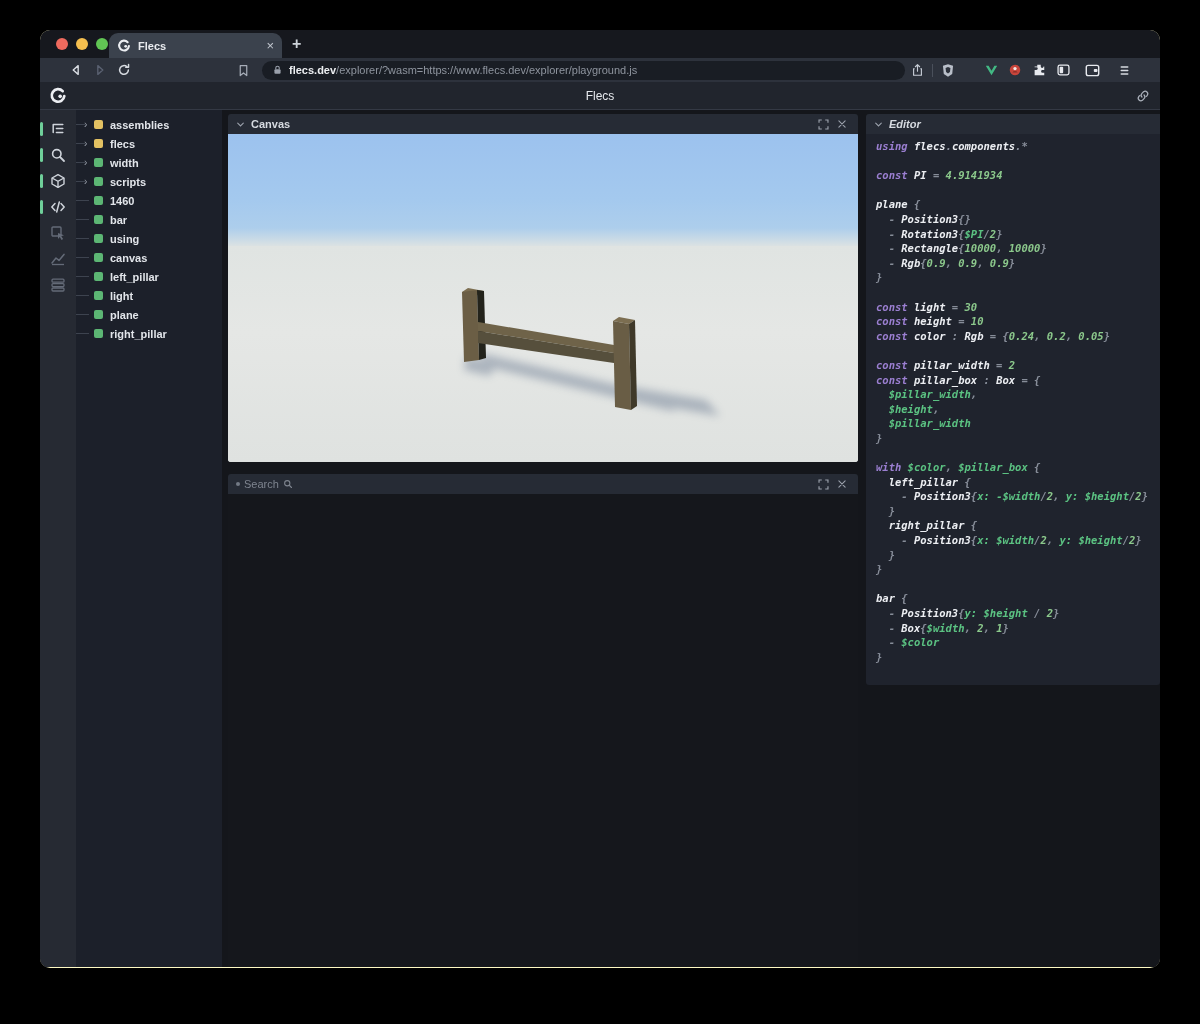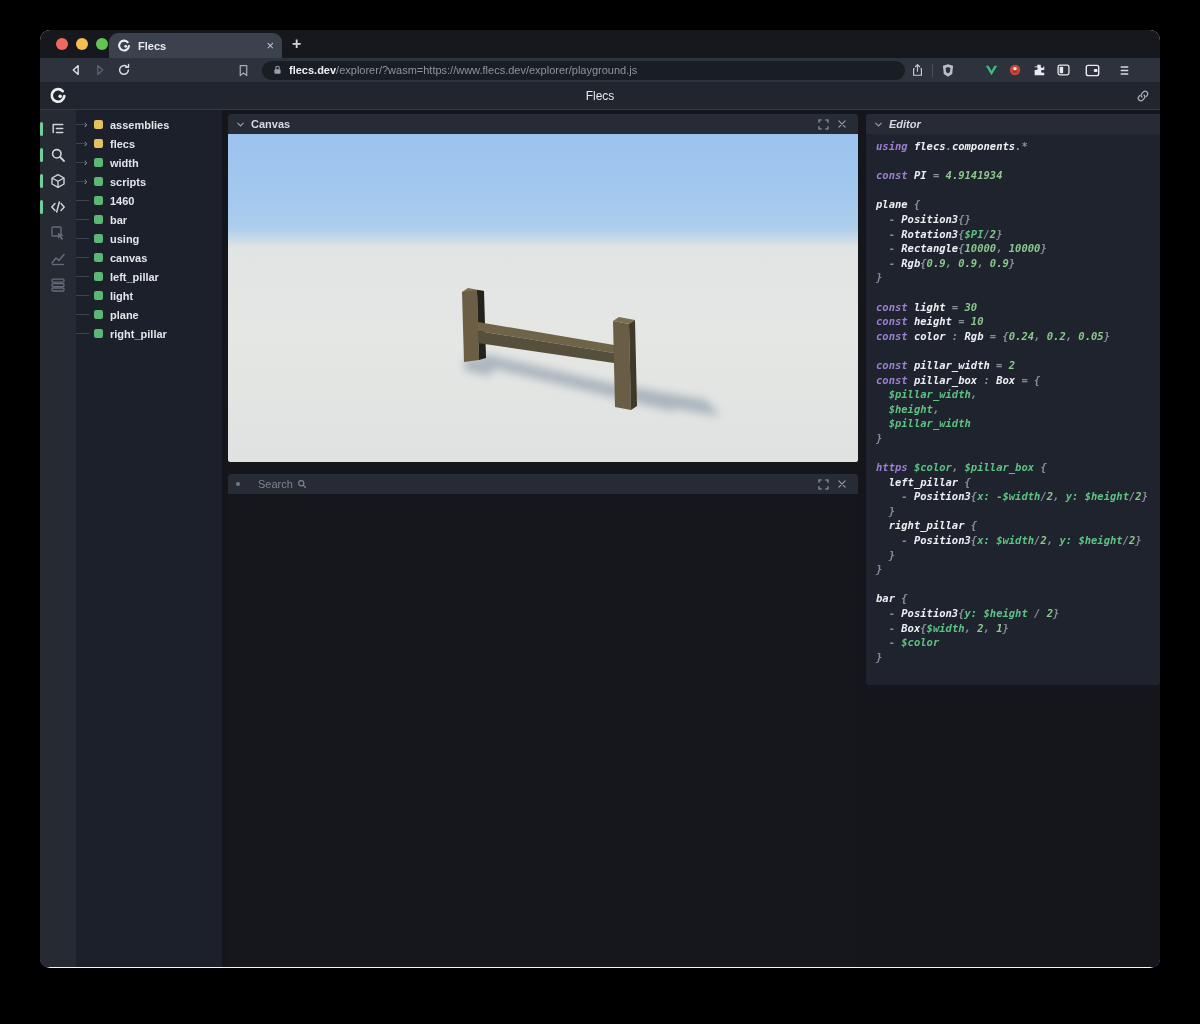--- a/index.html
+++ b/index.html
@@ -57,21 +57,21 @@
 
   .main { position:relative; flex:1; background:#14161b; }
   .panel { position:absolute; }
   .phead { height:20px; background:#262b35; border-radius:3px 3px 0 0; display:flex;
            align-items:center; padding:0 8px; }
   .ptitle { color:#d6dae0; font-size:11px; font-weight:bold; margin-left:6px; }
   .pspacer { flex:1; }
   .pbtn { width:16px; height:16px; display:flex; align-items:center; justify-content:center;
           color:#9aa0ab; margin-left:3px; }
   .bullet { width:4px; height:4px; border-radius:50%; background:#737a85; }
-  .search-ph { display:flex; align-items:center; color:#7e848f; font-size:11px; margin-left:18px; }
+  .search-ph { display:flex; align-items:center; color:#7e848f; font-size:11px; margin-left:4px; }
   .search-ph svg { margin-left:4px; }
 
   .canvas-body { width:630px; height:328px; background:#e3e6e4; border-radius:0 0 3px 3px; overflow:hidden; }
   .search-body { width:630px; height:473px; background:#15171c; }
   .editor-body { width:294px; height:551px; background:#1f232d; border-radius:0 0 3px 3px;
                  overflow:hidden; padding:5px 0 16px 10px; }
 
   .code-line { font-family:"DejaVu Sans Mono", monospace; font-size:10.5px; line-height:14.6px;
                font-weight:bold; white-space:pre; }
   .tk-kw { color:#9b7fd1; }
@@ -476,21 +476,21 @@
             <div class="code-line"><span class="tk-kw">const </span><span class="tk-id">height</span><span class="tk-pu"> = </span><span class="tk-nu">10</span></div>
             <div class="code-line"><span class="tk-kw">const </span><span class="tk-id">color</span><span class="tk-pu"> : </span><span class="tk-id">Rgb</span><span class="tk-pu"> = {</span><span class="tk-nu">0.24</span><span class="tk-pu">, </span><span class="tk-nu">0.2</span><span class="tk-pu">, </span><span class="tk-nu">0.05</span><span class="tk-pu">}</span></div>
             <div class="code-line">&nbsp;</div>
             <div class="code-line"><span class="tk-kw">const </span><span class="tk-id">pillar_width</span><span class="tk-pu"> = </span><span class="tk-nu">2</span></div>
             <div class="code-line"><span class="tk-kw">const </span><span class="tk-id">pillar_box</span><span class="tk-pu"> : </span><span class="tk-id">Box</span><span class="tk-pu"> = {</span></div>
             <div class="code-line"><span class="tk-va">  $pillar_width</span><span class="tk-pu">,</span></div>
             <div class="code-line"><span class="tk-va">  $height</span><span class="tk-pu">,</span></div>
             <div class="code-line"><span class="tk-va">  $pillar_width</span></div>
             <div class="code-line"><span class="tk-pu">}</span></div>
             <div class="code-line">&nbsp;</div>
-            <div class="code-line"><span class="tk-kw">https </span><span class="tk-va">$color</span><span class="tk-pu">, </span><span class="tk-va">$pillar_box</span><span class="tk-pu"> {</span></div>
+            <div class="code-line"><span class="tk-kw">with </span><span class="tk-va">$color</span><span class="tk-pu">, </span><span class="tk-va">$pillar_box</span><span class="tk-pu"> {</span></div>
             <div class="code-line"><span class="tk-id">  left_pillar</span><span class="tk-pu"> {</span></div>
             <div class="code-line"><span class="tk-pu">    - </span><span class="tk-id">Position3</span><span class="tk-pu">{</span><span class="tk-va">x:</span><span class="tk-pu"> </span><span class="tk-va">-$width</span><span class="tk-pu">/</span><span class="tk-nu">2</span><span class="tk-pu">, </span><span class="tk-va">y:</span><span class="tk-pu"> </span><span class="tk-va">$height</span><span class="tk-pu">/</span><span class="tk-nu">2</span><span class="tk-pu">}</span></div>
             <div class="code-line"><span class="tk-pu">  }</span></div>
             <div class="code-line"><span class="tk-id">  right_pillar</span><span class="tk-pu"> {</span></div>
             <div class="code-line"><span class="tk-pu">    - </span><span class="tk-id">Position3</span><span class="tk-pu">{</span><span class="tk-va">x:</span><span class="tk-pu"> </span><span class="tk-va">$width</span><span class="tk-pu">/</span><span class="tk-nu">2</span><span class="tk-pu">, </span><span class="tk-va">y:</span><span class="tk-pu"> </span><span class="tk-va">$height</span><span class="tk-pu">/</span><span class="tk-nu">2</span><span class="tk-pu">}</span></div>
             <div class="code-line"><span class="tk-pu">  }</span></div>
             <div class="code-line"><span class="tk-pu">}</span></div>
             <div class="code-line">&nbsp;</div>
             <div class="code-line"><span class="tk-id">bar</span><span class="tk-pu"> {</span></div>
             <div class="code-line"><span class="tk-pu">  - </span><span class="tk-id">Position3</span><span class="tk-pu">{</span><span class="tk-va">y:</span><span class="tk-pu"> </span><span class="tk-va">$height</span><span class="tk-pu"> / </span><span class="tk-nu">2</span><span class="tk-pu">}</span></div>

